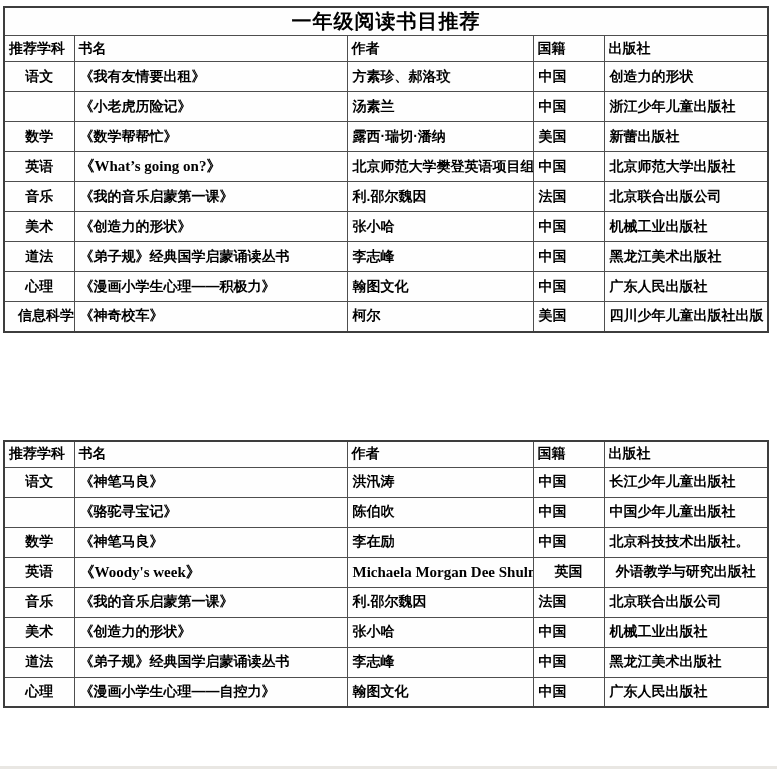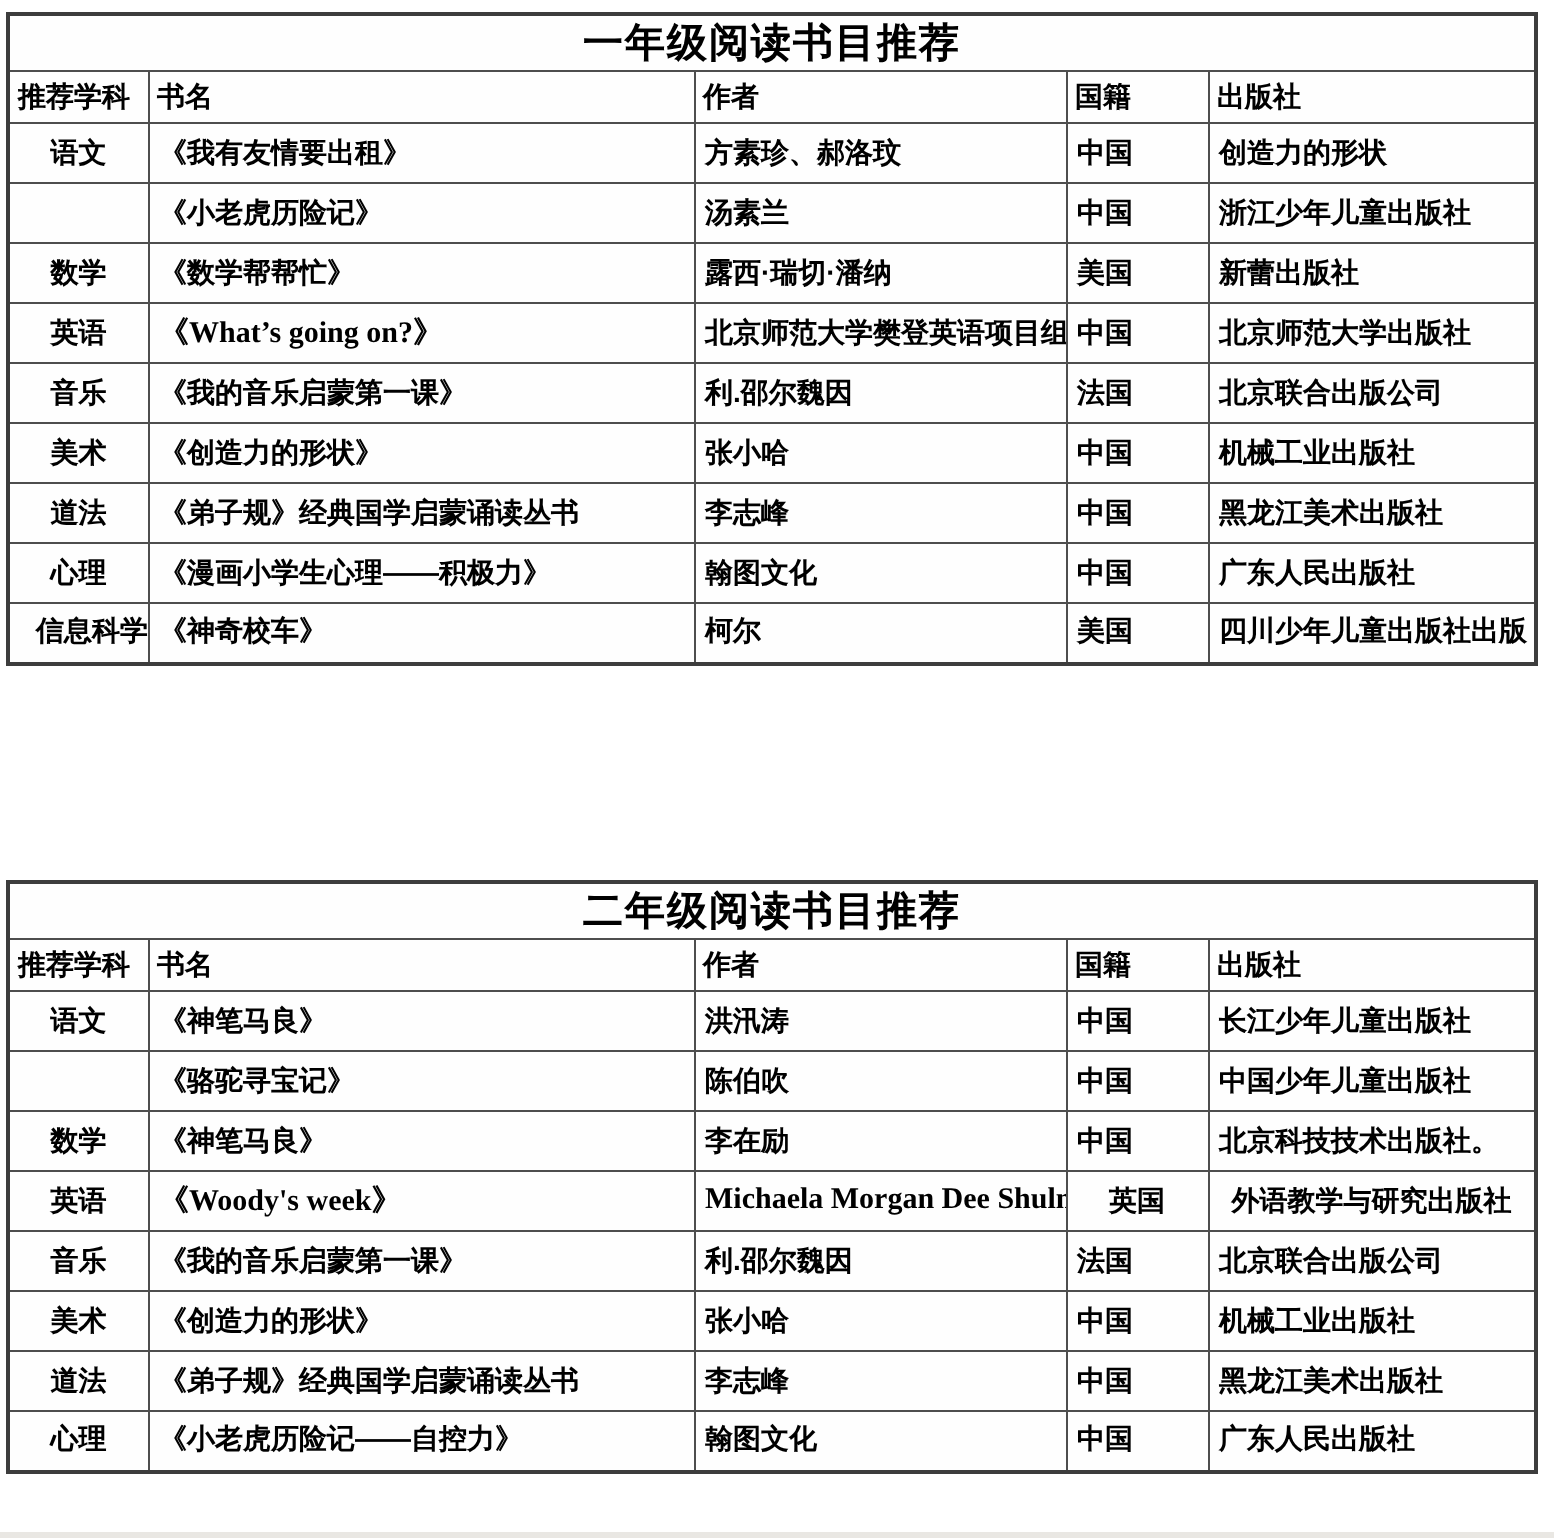--- a/index.html
+++ b/index.html
@@ -151,23 +151,20 @@
 
   <table class="book-table t2">
     <colgroup>
       <col style="width:70px">
         <col style="width:273px">
         <col style="width:186px">
         <col style="width:71px">
         <col style="width:164px">
     </colgroup>
     <thead>
-      <tr class="title-row">
-        <th colspan="5">二年级阅读书目推荐</th>
-      </tr>
       <tr class="header-row">
         <th>推荐学科</th>
         <th>书名</th>
         <th>作者</th>
         <th>国籍</th>
         <th>出版社</th>
       </tr>
     </thead>
     <tbody>
       <tr>
@@ -214,21 +211,21 @@
       </tr>
       <tr>
         <td class="c-subject">道法</td>
         <td>《弟子规》经典国学启蒙诵读丛书</td>
         <td>李志峰</td>
         <td>中国</td>
         <td>黑龙江美术出版社</td>
       </tr>
       <tr>
         <td class="c-subject">心理</td>
-        <td>《小老虎历险记——自控力》</td>
+        <td>《漫画小学生心理——自控力》</td>
         <td>翰图文化</td>
         <td>中国</td>
         <td>广东人民出版社</td>
       </tr>
     </tbody>
   </table>
 
   <div class="bottom-strip"></div>
 </div>
 

